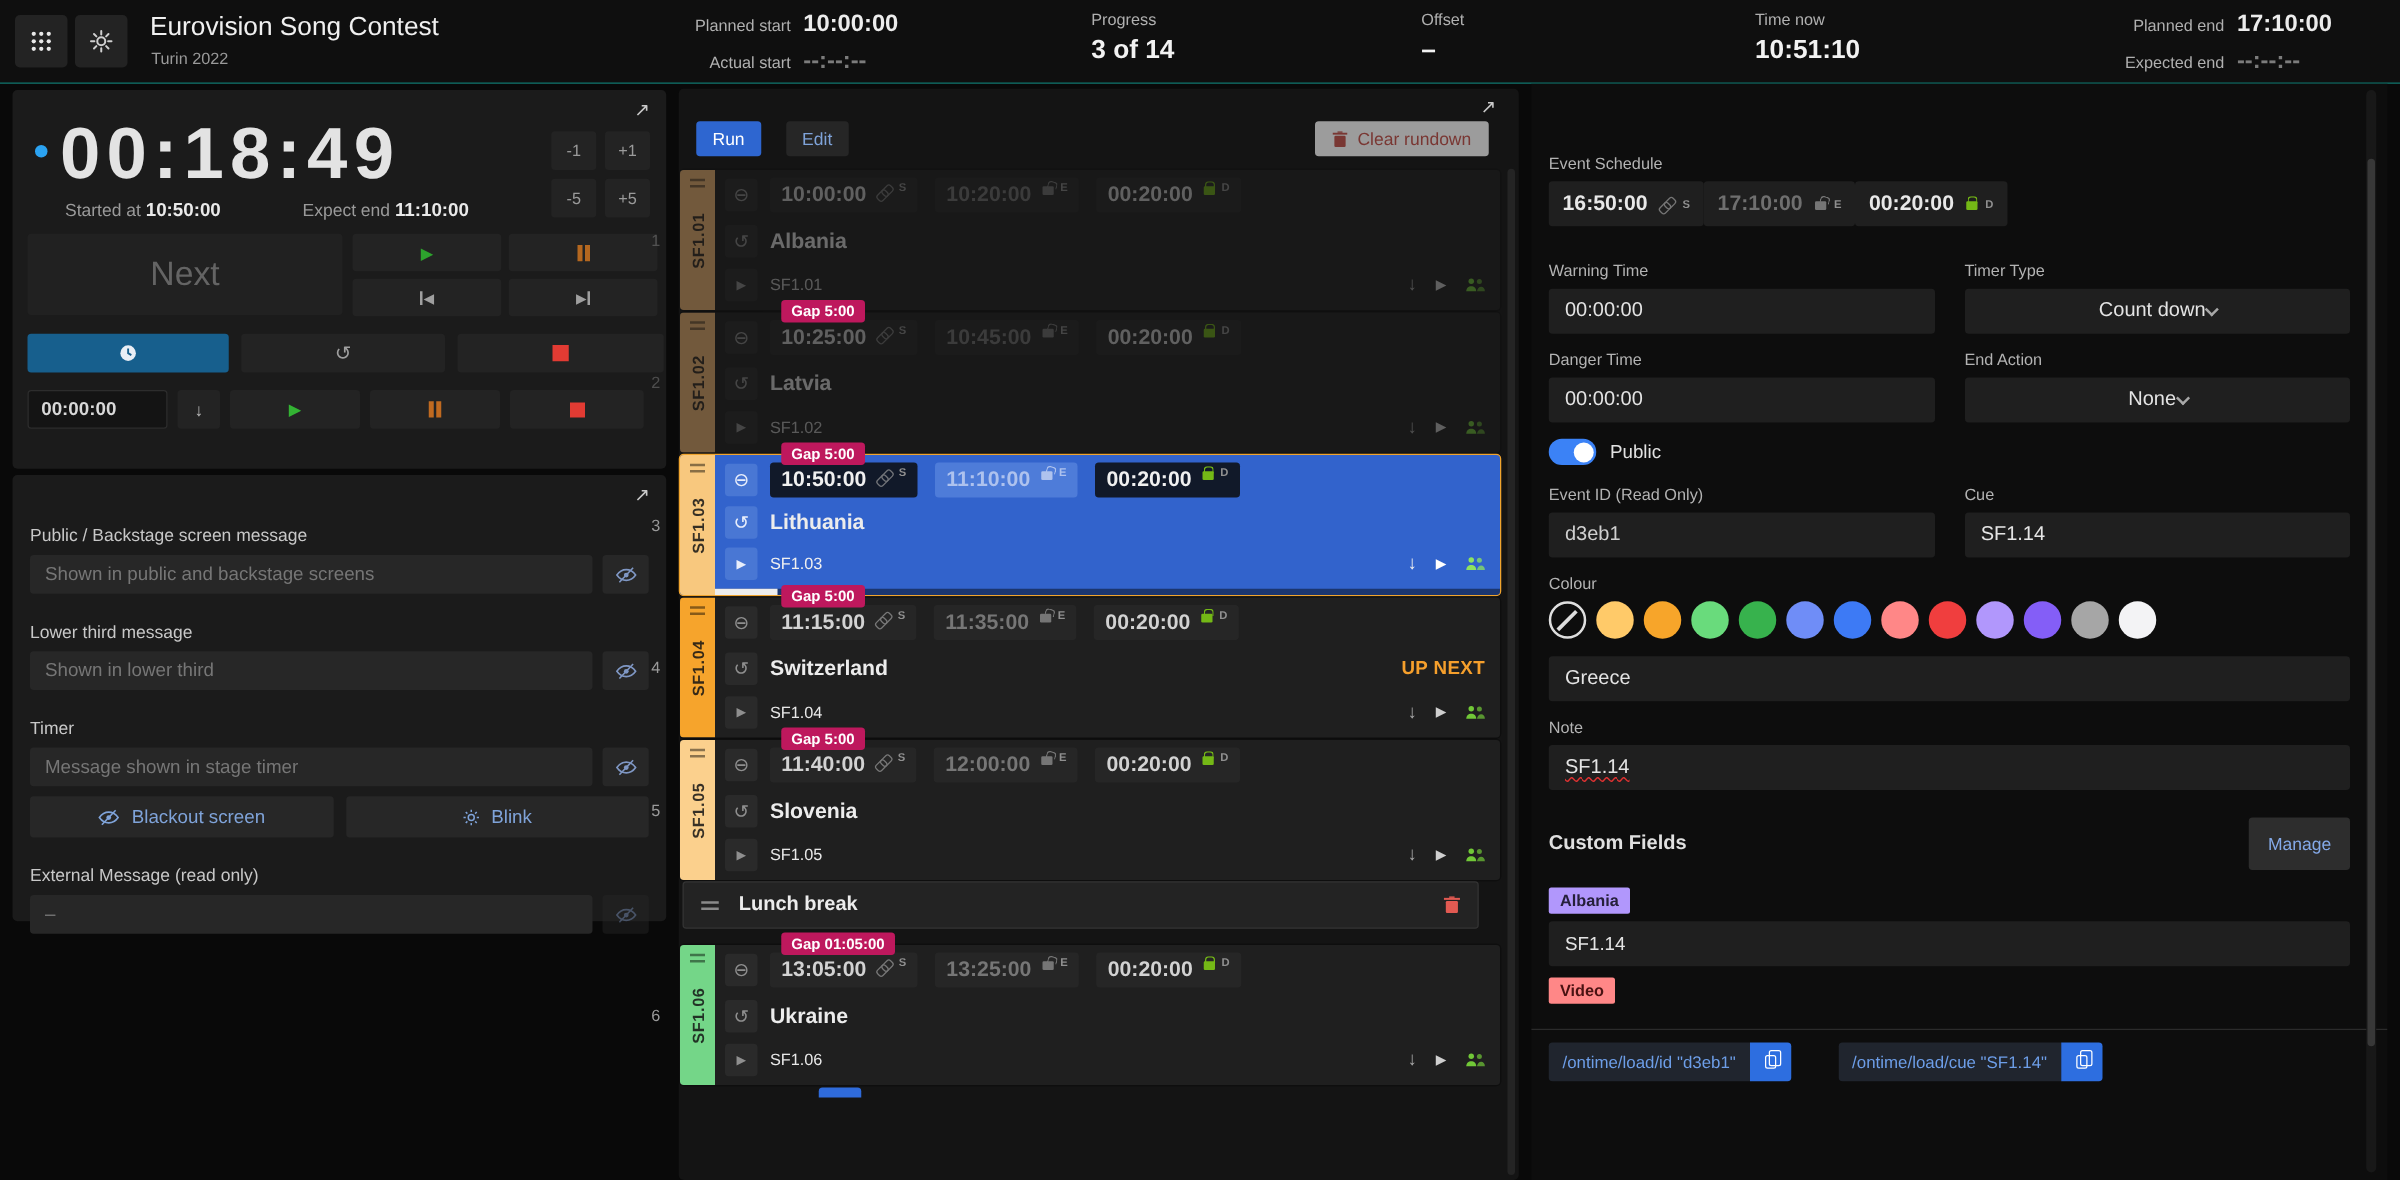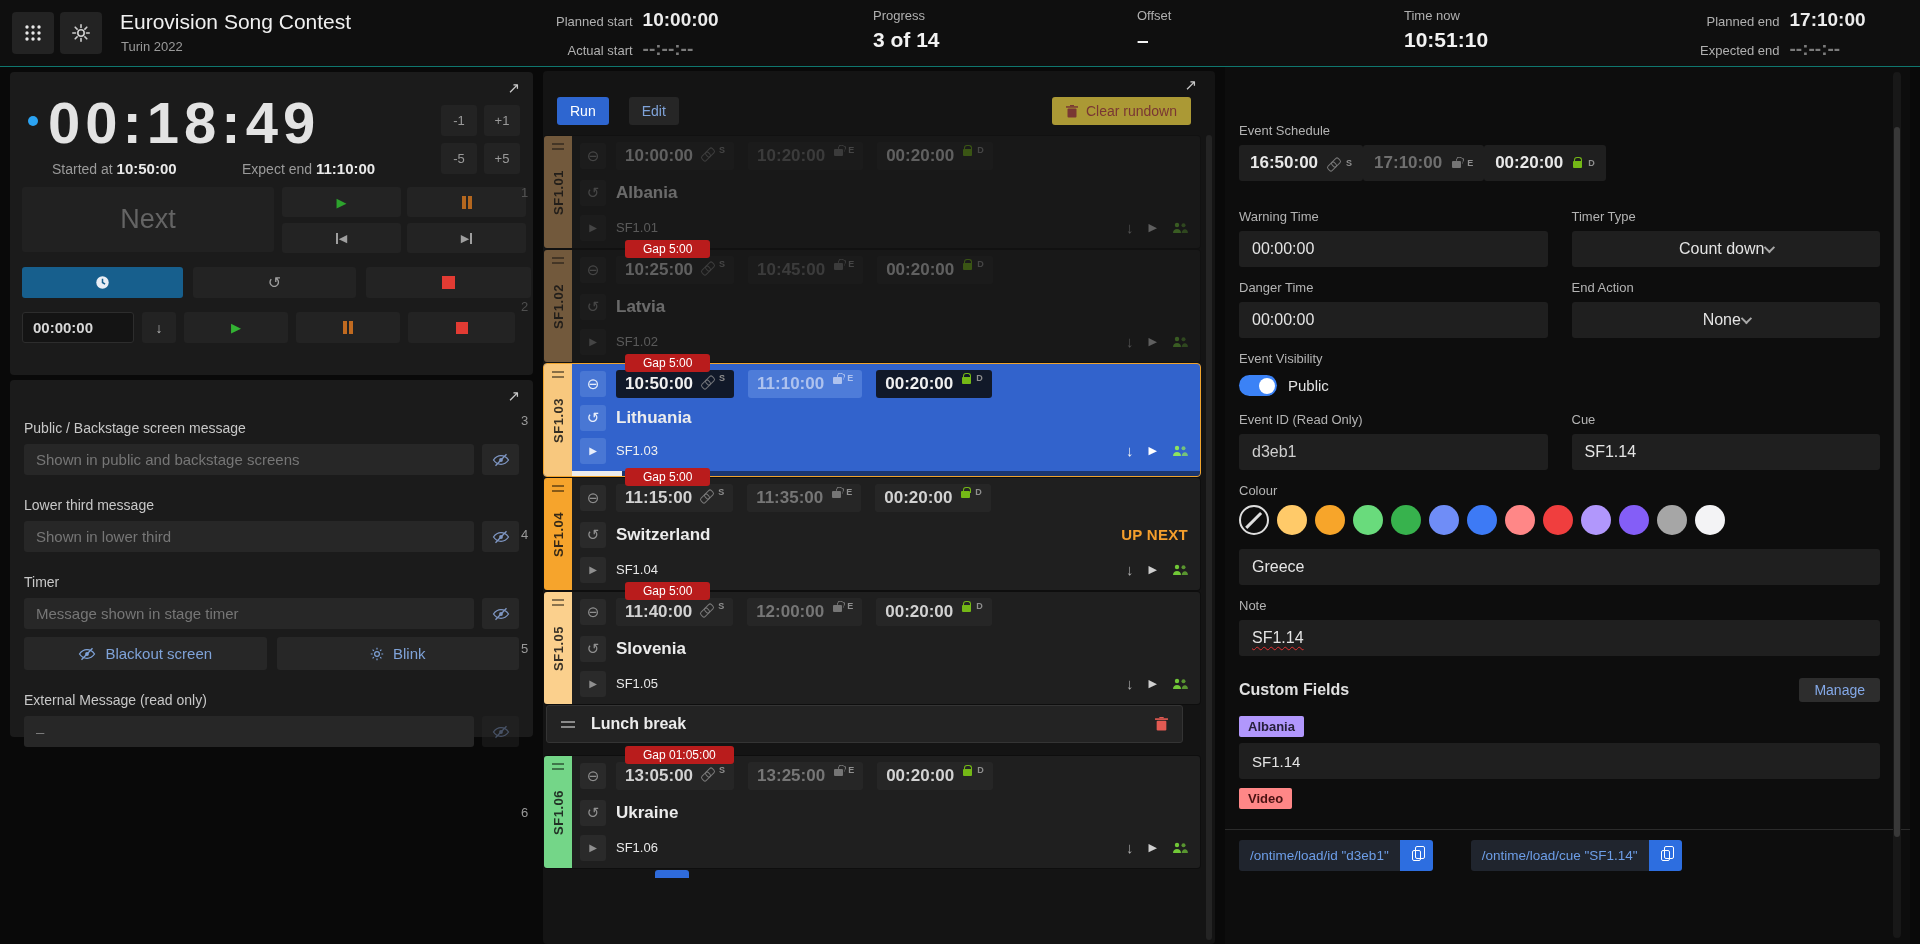--- a/index.html
+++ b/index.html
@@ -48,26 +48,26 @@
   .eyebtn{width:37px;height:31px;background:#272727;border:0;border-radius:3px;display:flex;align-items:center;justify-content:center;cursor:pointer}
   .mbtns{display:flex;gap:10px;margin:-12px 0 22px}
   .mbtns .btn{flex:1;height:33px;color:#7fa3d9;font-size:15px;gap:9px;background:#272727}
   .dim4{opacity:.45}
   
   .rundown{position:absolute;left:543px;top:71px;width:672px;height:873px;background:#141414;border-radius:4px}
   .rd-toolbar{position:absolute;top:26px;left:14px;right:24px;display:flex;gap:20px}
   .tab{height:28px;border:0;border-radius:3px;font-size:14px;cursor:pointer;font-family:inherit;padding:0 13px}
   .tab.on{background:#2e66d0;color:#fff}
   .tab.off{background:#262626;color:#7fa3d9}
-  .clearbtn{margin-left:auto;height:28px;background:#fde047;border:0;border-radius:3px;color:#b04a44;font-size:14px;display:flex;align-items:center;gap:8px;padding:0 14px;opacity:.65;cursor:pointer;font-family:inherit}
+  .clearbtn{margin-left:auto;height:28px;background:#e5e5e5;border:0;border-radius:3px;color:#b04a44;font-size:14px;display:flex;align-items:center;gap:8px;padding:0 14px;opacity:.65;cursor:pointer;font-family:inherit}
   .rd-list{position:absolute;top:64px;left:0;right:14px;bottom:0}
   .rd-item{position:relative;margin:0 0 12px 30;height:114px}
   .rd-item.lunchw{height:38px;margin:0 0 12px 3px;width:637px}
   .rd-index{position:absolute;left:-22px;top:50%;transform:translateY(-50%);font-size:13px;color:#9a9a9a}
-  .rd-gap{position:absolute;top:-9px;left:82px;z-index:3;background:#b91c1c;color:#fff;font-size:12px;font-weight:400;padding:2px 18px;border-radius:3px;white-space:nowrap}
+  .rd-gap{position:absolute;top:-9px;left:82px;z-index:3;background:#be185d;color:#fff;font-size:12px;font-weight:700;padding:2px 8px;border-radius:3px;white-space:nowrap}
   .rd-event{display:flex;height:100%;border:1px solid rgba(0,0,0,.55);border-radius:4px;background:#1f1f1f;overflow:hidden}
   .rd-event.active{border-color:#f0a42e;background:#3263cc}
   .rd-item.past .rd-event,.rd-item.past .rd-index{opacity:.4}
   .strip{width:28px;flex:0 0 28px;position:relative;display:flex;align-items:center;justify-content:center;cursor:grab}
   .grip{position:absolute;top:7px;left:50%;transform:translateX(-50%);width:12px;height:7px;border-top:2px solid rgba(0,0,0,.45);border-bottom:2px solid rgba(0,0,0,.45)}
   .vcue{writing-mode:vertical-rl;transform:rotate(180deg);font-size:13px;font-weight:700;color:rgba(20,20,20,.85);letter-spacing:.5px}
   .rd-body{flex:1;display:flex;flex-direction:column;justify-content:space-between;padding:6px 12px 7px 8px;position:relative}
   .active .rd-body{padding-bottom:12px}
   .rrow{display:flex;align-items:center;gap:10px}
   .ibtn{width:26px;height:26px;flex:0 0 26px;border:0;border-radius:3px;background:#2a2a2a;color:#8f8f8f;font-size:15px;display:flex;align-items:center;justify-content:center;cursor:pointer}
@@ -109,21 +109,21 @@
   .toggle{width:38px;height:21px;border-radius:11px;background:#3b82f6;position:relative;cursor:pointer}
   .toggle::after{content:"";position:absolute;right:2.5px;top:2.5px;width:16px;height:16px;border-radius:50%;background:#fff}
   .pub{font-size:15px;color:#e2e2e2}
   .swatches{display:flex;gap:8px;margin-bottom:14px}
   .sw{width:30px;height:30px;border-radius:50%;cursor:pointer;flex:0 0 30px}
   .sw0{background:#0d0d0d;border:2px solid #dedede;position:relative}
   .sw0::after{content:"";position:absolute;left:2px;top:11.5px;width:21px;height:2.5px;background:#dedede;transform:rotate(-45deg)}
   .fw{margin-bottom:13px}
   .custhead{display:flex;align-items:center;margin:22px 0 14px}
   .custhead h3{font-size:16px;font-weight:700;color:#e0e0e0}
-  .manage{margin-left:auto;height:24px;background:#2d2d2d;border:0;border-radius:3px;color:#84a9e8;font-size:14px;padding:0 15px;cursor:pointer;font-family:inherit}
+  .manage{margin-left:auto;height:42px;background:#2d2d2d;border:0;border-radius:3px;color:#84a9e8;font-size:14px;padding:0 15px;cursor:pointer;font-family:inherit}
   .tag{display:inline-block;font-size:13px;font-weight:700;padding:3px 9px;border-radius:2px;margin-bottom:6px}
   .tag.lighting{background:#b197fc;color:#26203a}
   .tag.video{background:#ff8787;color:#4a1212;margin-top:9px}
   .ifoot{border-top:1px solid #2b2b2b;margin:14px -30px 0 -14px;padding:10px 14px;display:flex;gap:38px}
   .osc{display:flex;cursor:pointer}
   .osc-t{background:#20252e;color:#6d9ee8;font-size:13.5px;padding:8px 11px;border-radius:3px 0 0 3px;white-space:nowrap}
   .osc-b{width:33px;background:#2d6ee0;border-radius:0 3px 3px 0;display:flex;align-items:center;justify-content:center}
   .cp{position:relative;width:9px;height:11px;border:1.5px solid #fff;border-radius:2px;background:#2d6ee0}
   .cp::before{content:"";position:absolute;left:2px;top:-5px;width:8px;height:11px;border:1.5px solid #fff;border-radius:2px}
   .iscroll{position:absolute;left:1893px;top:72px;bottom:6px;width:8px;background:#181818;border-radius:4px}
@@ -736,21 +736,20 @@
     <div class="icol">
       <div class="ilbl">End Action</div>
       <div class="ibox isel">
           <span>None</span>
           <span class="chev"></span>
         </div>
     </div>
   </div>
 
   <div class="vis">
-    <div class="ilbl">Event Visibility</div>
     <div class="togglerow">
       <span class="toggle"></span>
       <span class="pub">Public</span>
     </div>
   </div>
 
   <div class="irow2">
     <div class="icol">
       <div class="ilbl">Event ID (Read Only)</div>
       <div class="ibox" style="color:#cfcfcf">d3eb1</div>

